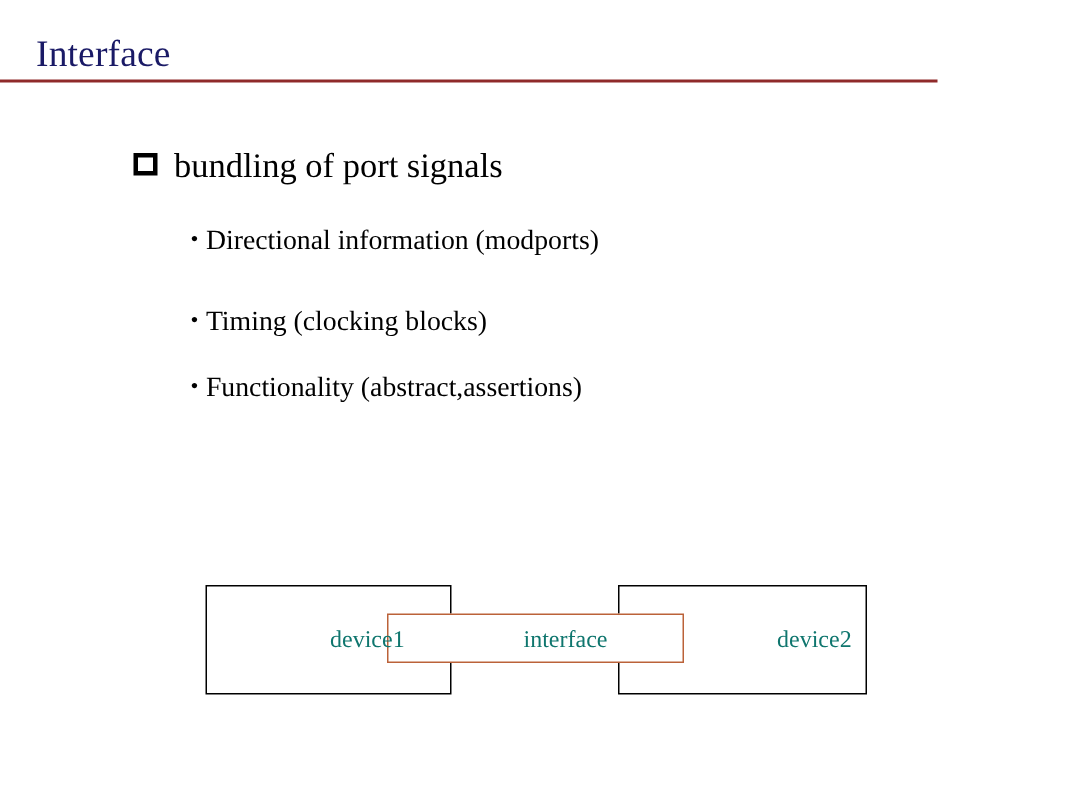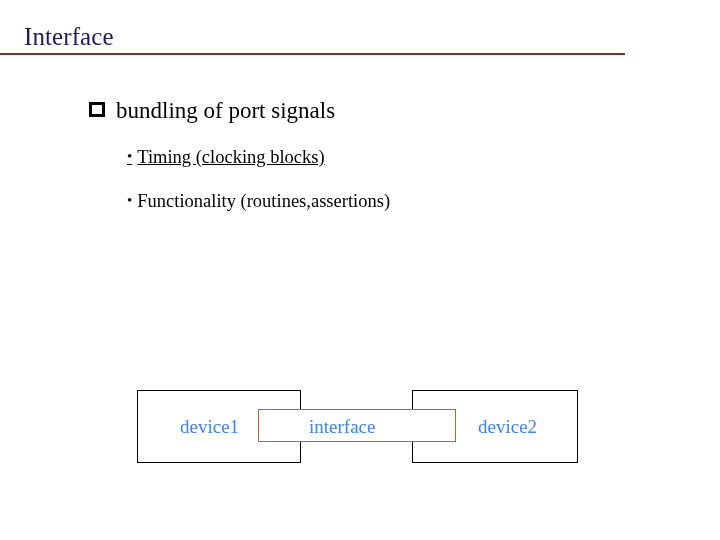--- a/index.html
+++ b/index.html
@@ -88,21 +88,21 @@
   }
   .level2-bullet {
     font-size: 15px;
     vertical-align: 2px;
     padding-right: 5px;
   }
 
   
   #subitem-0 { margin-top: 12px; margin-right: 58px; }
   #subitem-1 { margin-top: 22px; }
-  #subitem-2 { margin-top: 18px; text-decoration: underline; }
+  #subitem-2 { margin-top: 28px; }
   #subitem-3 { margin-top: 18px; }
 
   
   #diagram {
     position: absolute;
     left: 0;
     top: 0;
     width: 720px;
     height: 540px;
     pointer-events: none;
@@ -123,24 +123,25 @@
     width: 198px;
     height: 33px;
     border: 1.5px solid #bb6239;
     background: #ffffff;
     box-sizing: border-box;
   }
 
   .diagram-label {
     position: absolute;
     font-family: "Liberation Serif", "DejaVu Serif", serif;
-    font-size: 19px;
+    font-size: 16px;
     line-height: 22px;
-    color: #3b82f6;
+    color: #0f766e;
     white-space: nowrap;
+    margin-left: 40px;
   }
   #device1-label { left: 180px; top: 416px; }
   #interface-label { left: 309px; top: 416px; }
   #device2-label { left: 478px; top: 416px; }
 </style>
 </head>
 <body>
 
 <div id="slide">
 
@@ -149,27 +150,30 @@
     <div id="title-rule"></div>
   </div>
 
   <div id="body-content">
 
     <div class="level1-item">
       <span class="level1-bullet"></span><span class="level1-text">bundling of port signals</span>
     </div>
 
 
+    <div class="level2-item" id="subitem-1">
+      <span class="level2-bullet">•</span><span>Directional information (modports)</span>
+    </div>
 
     <div class="level2-item" id="subitem-2">
       <span class="level2-bullet">•</span><span>Timing (clocking blocks)</span>
     </div>
 
     <div class="level2-item" id="subitem-3">
-      <span class="level2-bullet">•</span><span>Functionality (routines,assertions)</span>
+      <span class="level2-bullet">•</span><span>Functionality (abstract,assertions)</span>
     </div>
 
   </div>
 
   <div id="diagram">
     <div class="dev-box" id="device1-box"></div>
     <div class="dev-box" id="device2-box"></div>
     <div id="interface-box"></div>
     <div class="diagram-label" id="device1-label">device1</div>
     <div class="diagram-label" id="interface-label">interface</div>

